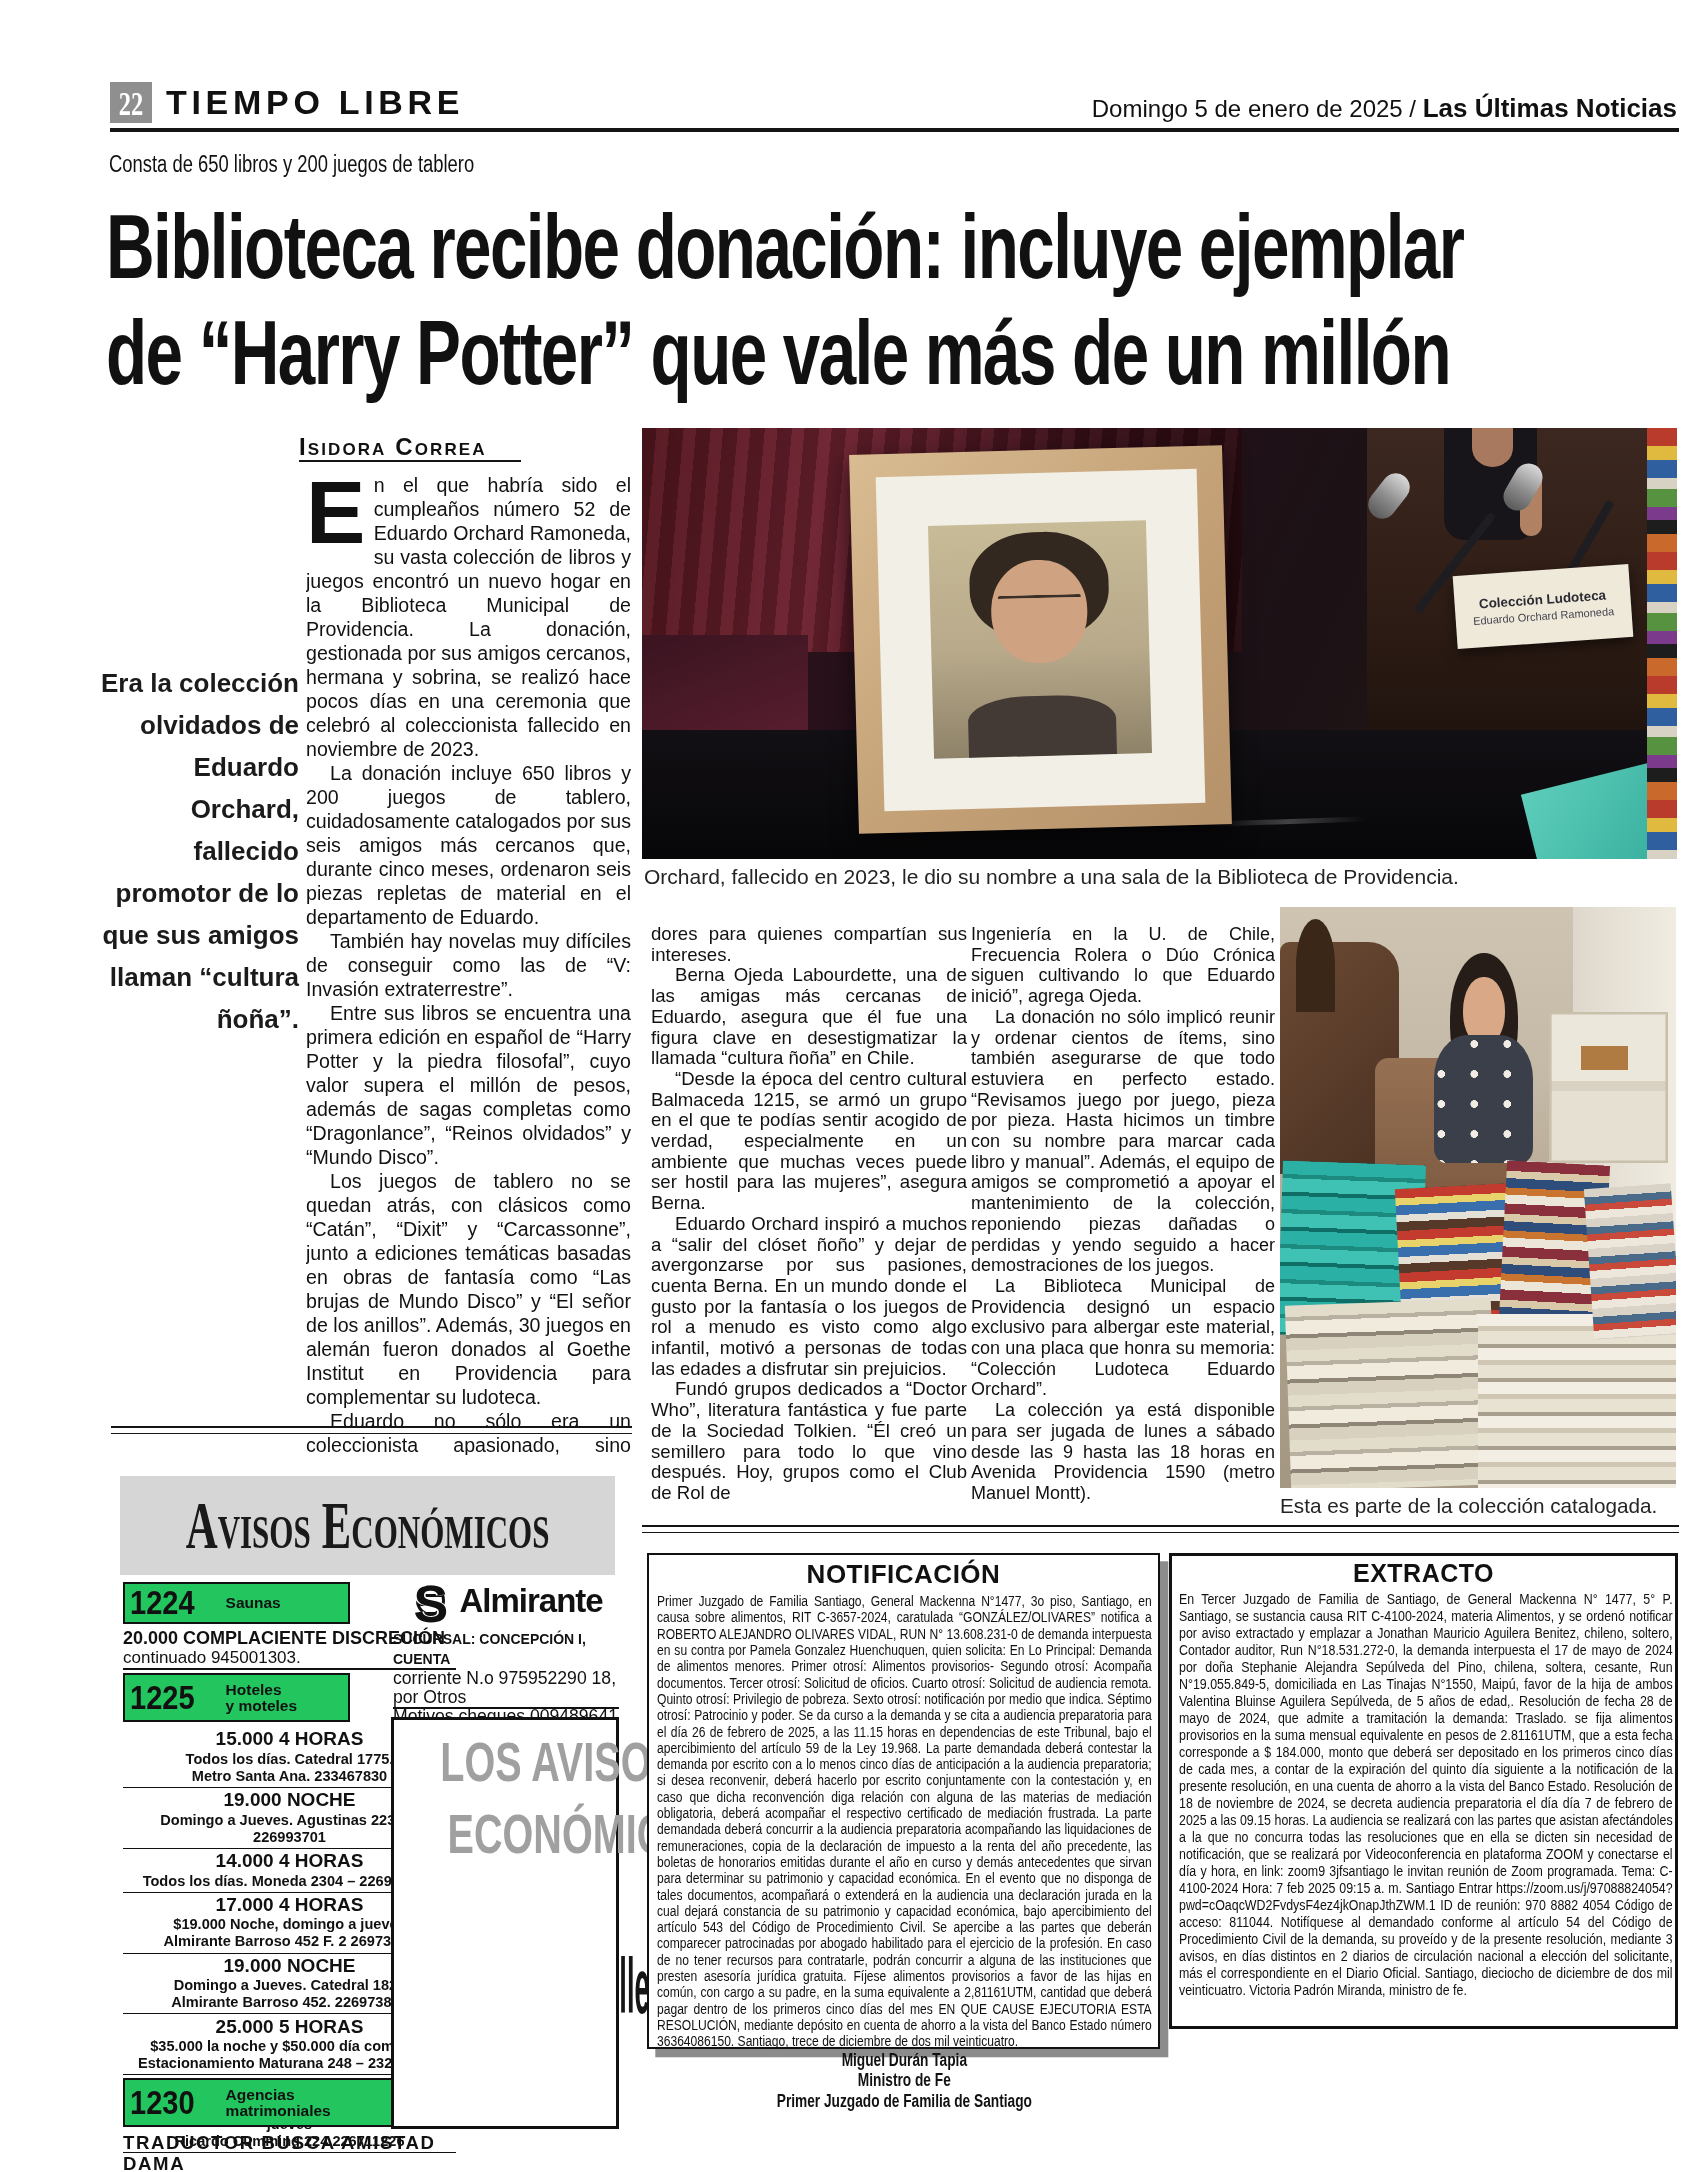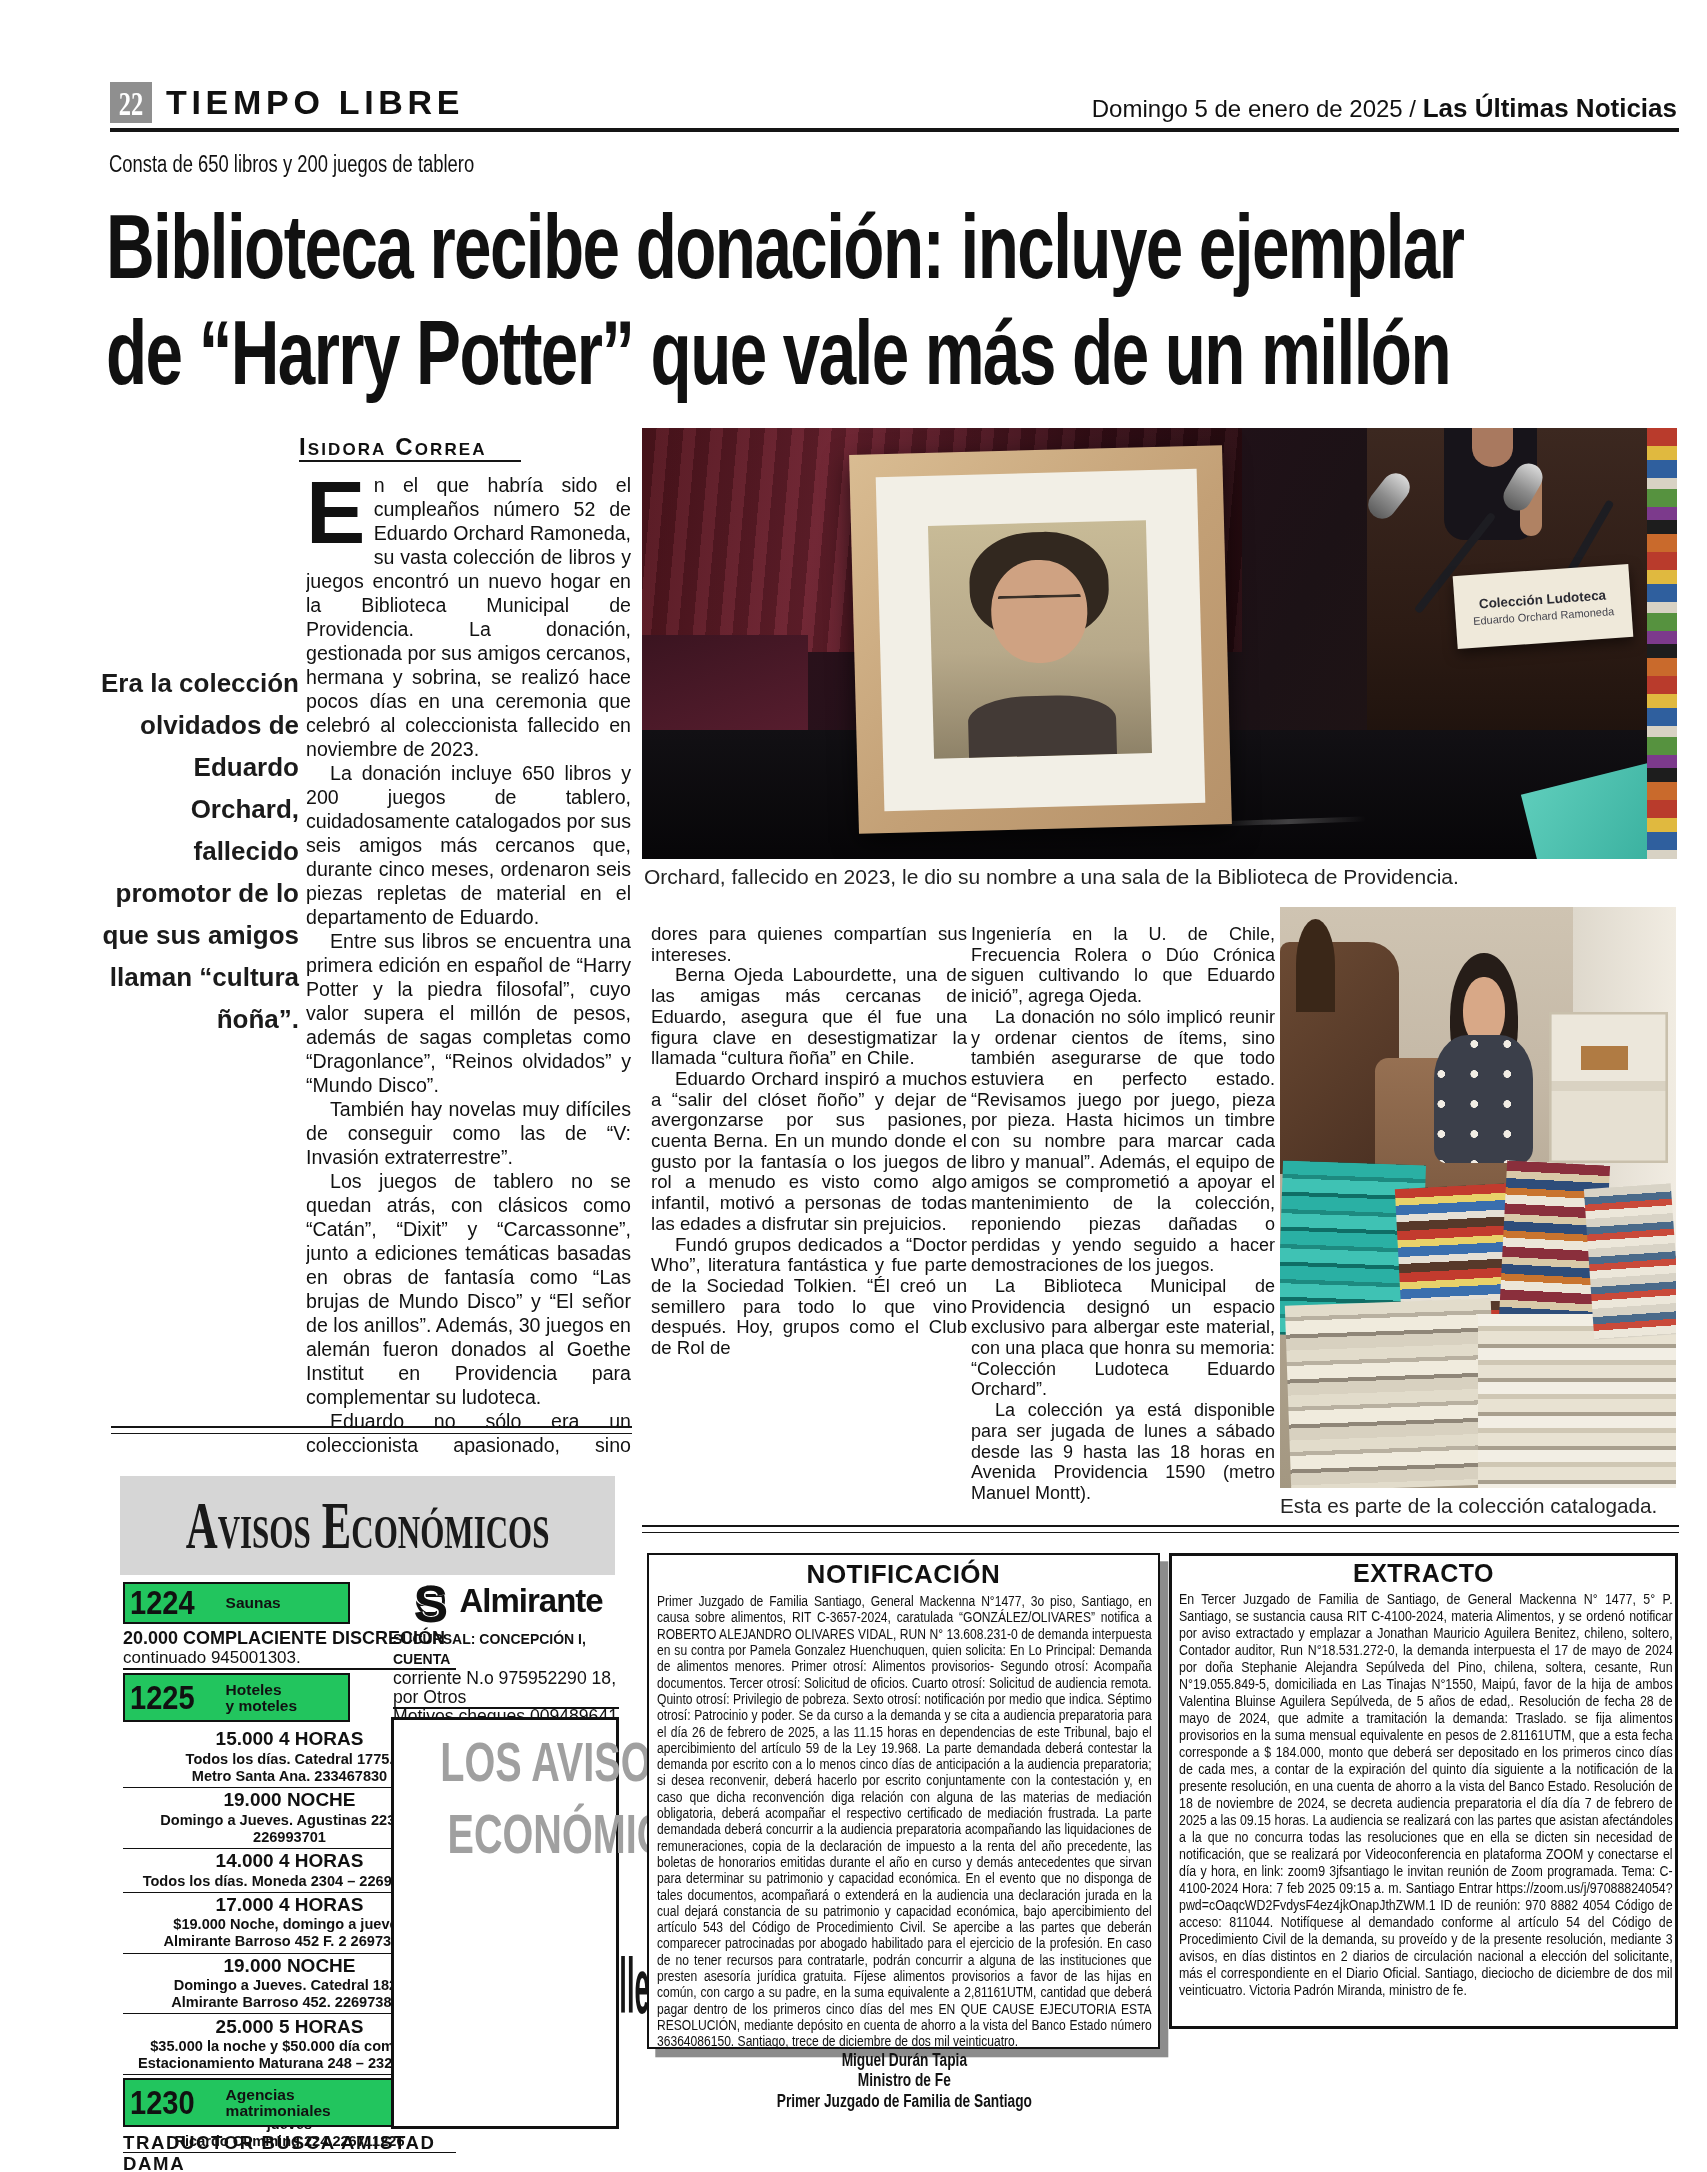--- a/index.html
+++ b/index.html
@@ -185,22 +185,22 @@
     <div>fallecido</div>
     <div>promotor de lo</div>
     <div>que sus amigos</div>
     <div>llaman “cultura</div>
     <div>ñoña”.</div>
   </div>
 
   <div class="abs bodycol" id="col2">
     <p><span id="dropcap">E</span><span>n el que habría sido el cumpleaños número 52 de Eduardo Orchard Ramoneda, su vasta colección de libros y juegos encontró un nuevo hogar en la Biblioteca Municipal de Providencia. La donación, gestionada por sus amigos cercanos, hermana y sobrina, se realizó hace pocos días en una ceremonia que celebró al coleccionista fallecido en noviembre de 2023.</span></p>
     <p class="ind">La donación incluye 650 libros y 200 juegos de tablero, cuidadosamente catalogados por sus seis amigos más cercanos que, durante cinco meses, ordenaron seis piezas repletas de material en el departamento de Eduardo.</p>
+    <p class="ind">También hay novelas muy difíciles de conseguir como las de “V: Invasión extraterrestre”.</p>
     <p class="ind">Entre sus libros se encuentra una primera edición en español de “Harry Potter y la piedra filosofal”, cuyo valor supera el millón de pesos, además de sagas completas como “Dragonlance”, “Reinos olvidados” y “Mundo Disco”.</p>
-    <p class="ind">También hay novelas muy difíciles de conseguir como las de “V: Invasión extraterrestre”.</p>
     <p class="ind">Los juegos de tablero no se quedan atrás, con clásicos como “Catán”, “Dixit” y “Carcassonne”, junto a ediciones temáticas basadas en obras de fantasía como “Las brujas de Mundo Disco” y “El señor de los anillos”. Además, 30 juegos en alemán fueron donados al Goethe Institut en Providencia para complementar su ludoteca.</p>
     <p class="ind">Eduardo no sólo era un coleccionista apasionado, sino también un facilitador de espacios seguros, familiares y acoge-</p>
   </div>
 
   <div class="abs" id="photo1">
     <div class="ph" id="p1-curtain"></div>
     <div class="ph" id="p1-curtain-folds"></div>
     <div class="ph" id="p1-sidewood"></div>
     <div class="ph" id="p1-person-body"></div>
     <div class="ph" id="p1-person-head"></div>
@@ -228,20 +228,21 @@
       <div class="s2">Eduardo Orchard Ramoneda</div>
     </div>
     <div class="ph" id="p1-folder"></div>
     <div class="ph" id="p1-spines"></div>
   </div>
   <div class="abs" id="photo1-caption">Orchard, fallecido en 2023, le dio su nombre a una sala de la Biblioteca de Providencia.</div>
 
   <div class="abs bodycol" id="col3">
     <p>dores para quienes compartían sus intereses.</p>
     <p class="ind">Berna Ojeda Labourdette, una de las amigas más cercanas de Eduardo, asegura que él fue una figura clave en desestigmatizar la llamada “cultura ñoña” en Chile.</p>
+    <p class="ind">“Desde la época del centro cultural Balmaceda 1215, se armó un grupo en el que te podías sentir acogido de verdad, especialmente en un ambiente que muchas veces puede ser hostil para las mujeres”, asegura Berna.</p>
     <p class="ind">Eduardo Orchard inspiró a muchos a “salir del clóset ñoño” y dejar de avergonzarse por sus pasiones, cuenta Berna. En un mundo donde el gusto por la fantasía o los juegos de rol a menudo es visto como algo infantil, motivó a personas de todas las edades a disfrutar sin prejuicios.</p>
     <p class="ind">Fundó grupos dedicados a “Doctor Who”, literatura fantástica y fue parte de la Sociedad Tolkien. “Él creó un semillero para todo lo que vino después. Hoy, grupos como el Club de Rol de</p>
   </div>
   <div class="abs bodycol" id="col4">
     <p>Ingeniería en la U. de Chile, Frecuencia Rolera o Dúo Crónica siguen cultivando lo que Eduardo inició”, agrega Ojeda.</p>
     <p class="ind">La donación no sólo implicó reunir y ordenar cientos de ítems, sino también asegurarse de que todo estuviera en perfecto estado. “Revisamos juego por juego, pieza por pieza. Hasta hicimos un timbre con su nombre para marcar cada libro y manual”. Además, el equipo de amigos se comprometió a apoyar el mantenimiento de la colección, reponiendo piezas dañadas o perdidas y yendo seguido a hacer demostraciones de los juegos.</p>
     <p class="ind">La Biblioteca Municipal de Providencia designó un espacio exclusivo para albergar este material, con una placa que honra su memoria: “Colección Ludoteca Eduardo Orchard”.</p>
     <p class="ind">La colección ya está disponible para ser jugada de lunes a sábado desde las 9 hasta las 18 horas en Avenida Providencia 1590 (metro Manuel Montt).</p>
   </div>
 

